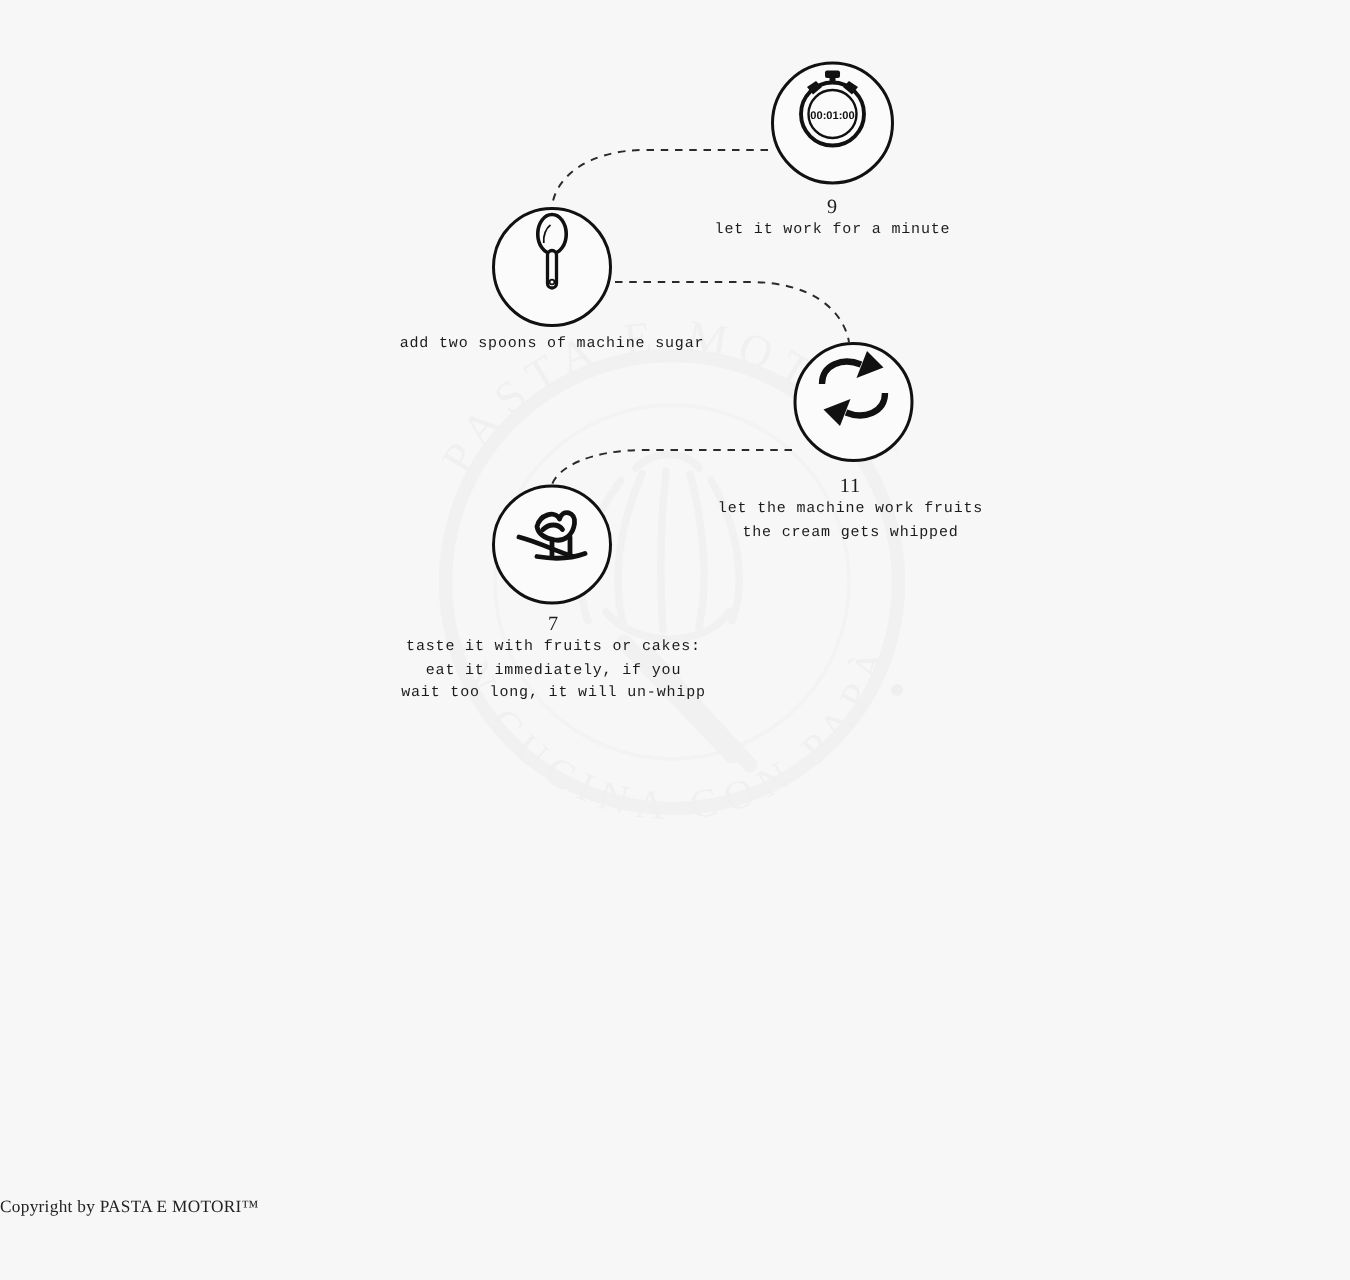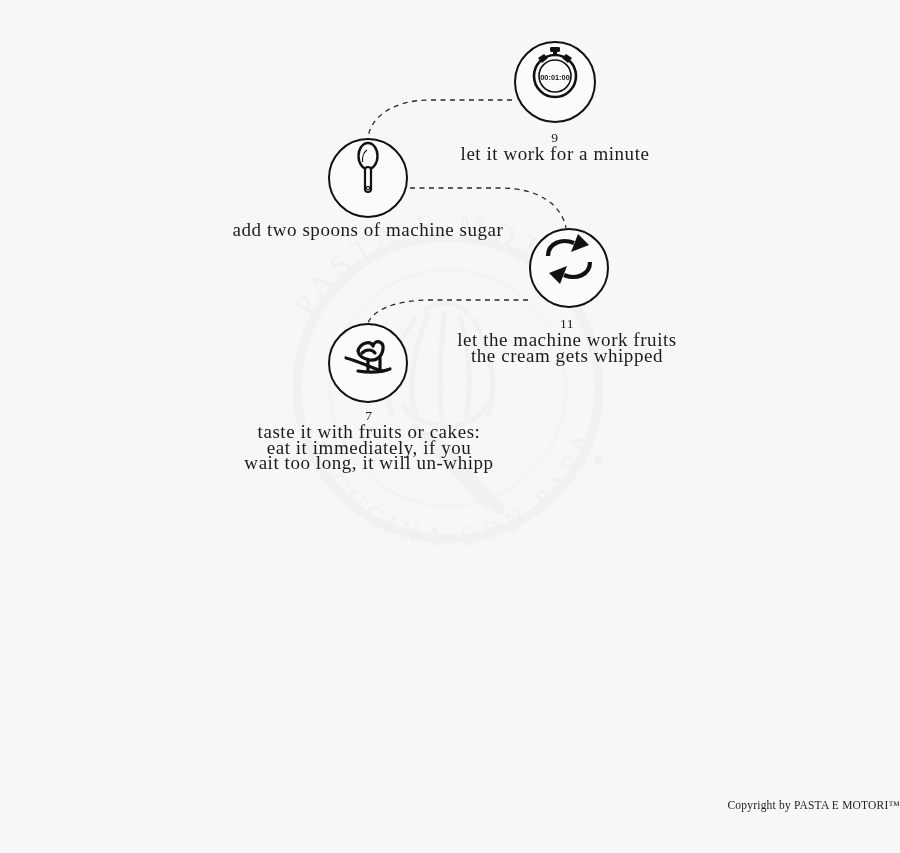--- a/index.html
+++ b/index.html
@@ -65,33 +65,34 @@
     text-align: center;
     color: #1b1b1b;
     font-family: "Liberation Serif", serif;
   }
   .step-num {
     font-size: 13.5px;
     line-height: 17px;
     letter-spacing: 0.6px;
   }
   .step-text {
-    font-size: 19px;
+    font-size: 10px;
     line-height: 15.5px;
     letter-spacing: 0.55px;
     white-space: pre-line;
+    font-family: Liberation Mono, monospace;
   }
 
   
   .footer {
     position: absolute;
     left: 0;
     top: 799px;
     width: 900px;
-    text-align: right;
+    text-align: left;
     font-family: "Liberation Serif", serif;
     font-size: 11.5px;
     color: #222;
     letter-spacing: 0.2px;
   }
 </style>
 </head>
 <body>
 
 <div id="stage">

